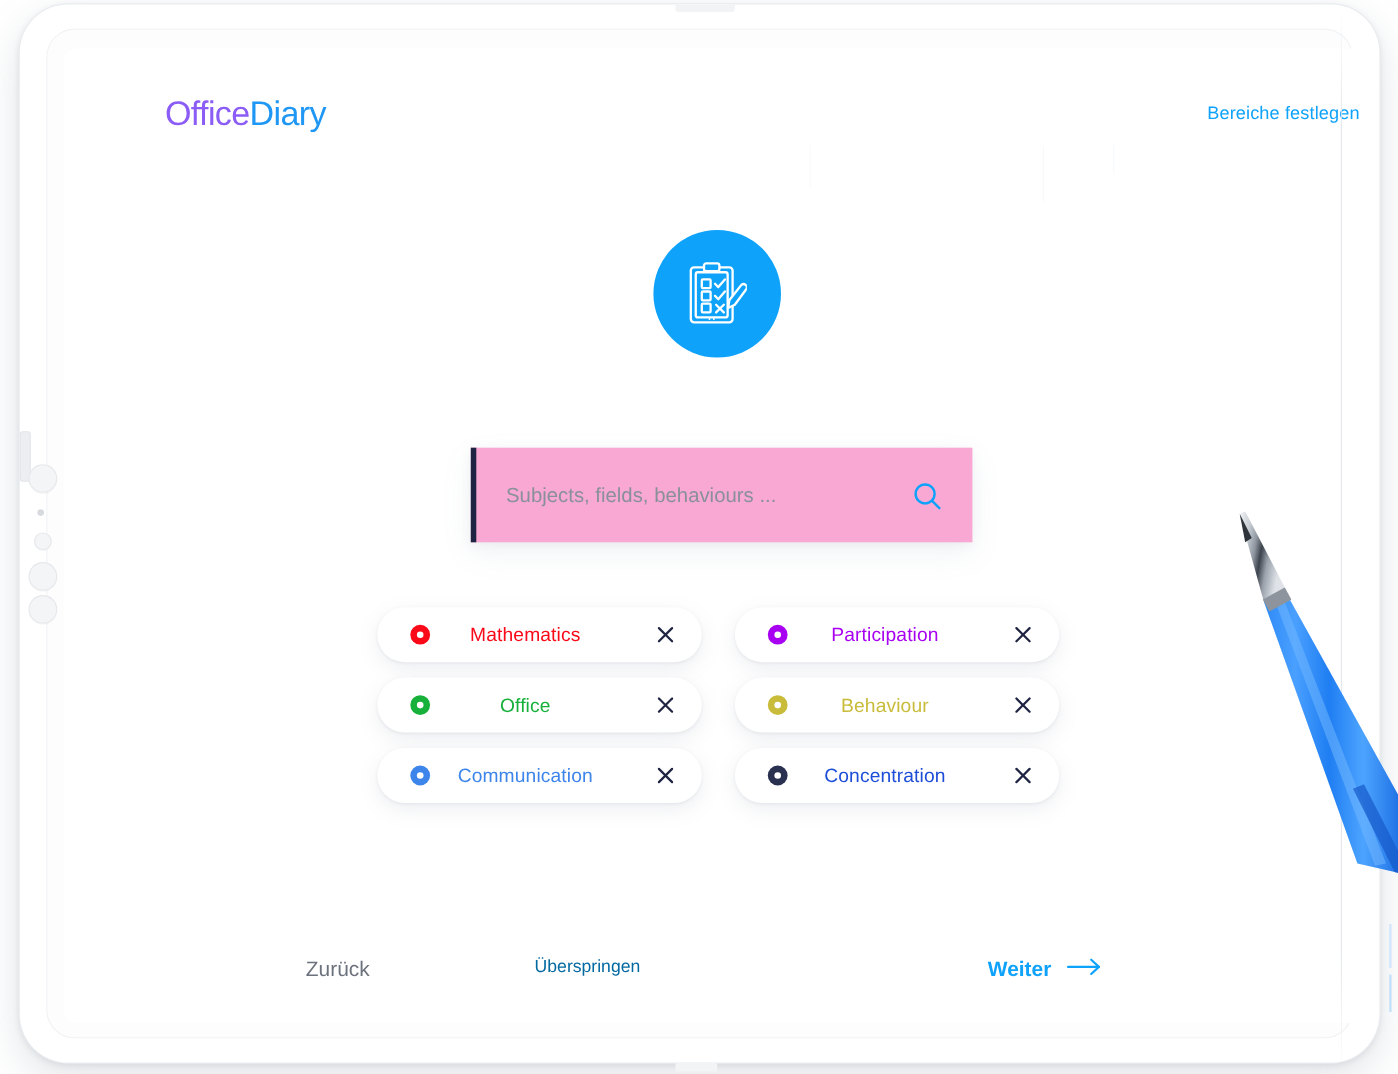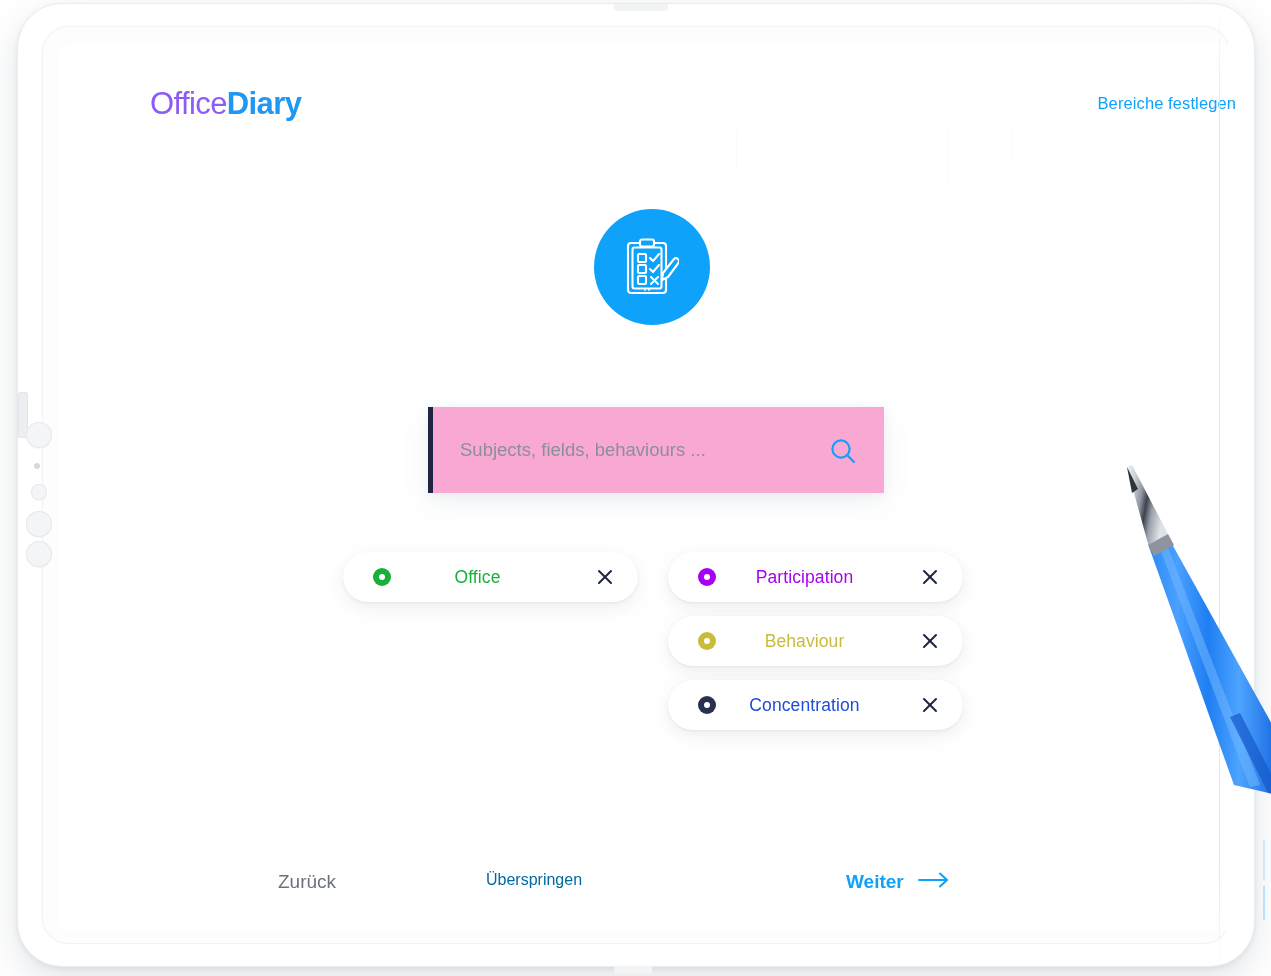--- a/index.html
+++ b/index.html
@@ -81,21 +81,21 @@
     position:absolute; left: 596px; top: 962px; width: 38px; height: 8px;
     background: #f3f4f6; border-radius: 3px 3px 0 0;
   }
 
   
   #logo {
     position: absolute; left: 92px; top: 42px;
     font-size: 31px; letter-spacing: -0.6px; white-space: nowrap;
   }
   #logo .logo-office { color: #8b5cf6; font-weight: 400; }
-  #logo .logo-diary  { color: #1f97f5; font-weight: 700; }
+  #logo .logo-diary  { color: #1f97f5; font-weight: 400; }
 
   #areas-link {
     position: absolute; right: 14px; top: 50px;
     font-size: 16.5px; font-weight: 400; color: #0fa2fb;
     letter-spacing: 0.1px; white-space: nowrap; cursor: pointer;
   }
 
   
   .ghost-line {
     position:absolute; width:1px; background:#f7fafd;
@@ -183,21 +183,21 @@
   #bottom-nav { position:absolute; left: 0; top: 815px; width: 1192px; height: 60px; }
   #btn-back {
     position:absolute; left: 220px; top: 12px;
     font-size: 19px; color: #6c727d; cursor: pointer; white-space: nowrap;
   }
   #btn-skip {
     position:absolute; left: 428px; top: 12px;
     font-size: 16px; color: #0369a1; cursor: pointer; white-space: nowrap;
   }
   #btn-next {
-    position:absolute; left: 788px; top: 12px;
+    position:absolute; left: 840px; top: 12px;
     font-size: 19px; font-weight: 700; color: #0fa2fb;
     cursor: pointer; white-space: nowrap;
     display: flex; align-items: center; gap: 14px;
   }
 
   
   #pen { position: absolute; left: 1108px; top: 455px; width: 170px; height: 340px;
          pointer-events: none; }
 </style>
 </head>
@@ -253,22 +253,42 @@
           <circle cx="13" cy="13" r="8.6"></circle>
           <line x1="19.4" y1="19.4" x2="26" y2="26"></line>
         </svg>
       </div>
     </div>
 
     <div id="chip-grid">
 
       <div class="chip-col" id="chip-col-left">
         <div class="chip">
+          <span class="chip-dot" style="background:#fa0a18"></span>
+          <span class="chip-label" style="color:#fa0a18">Mathematics</span>
+          <span class="chip-close">
+            <svg width="22" height="22" viewBox="0 0 22 22" stroke="#1e2442" stroke-width="2" stroke-linecap="round">
+              <line x1="5" y1="5" x2="17" y2="17"></line>
+                <line x1="17" y1="5" x2="5" y2="17"></line>
+            </svg>
+          </span>
+        </div>
+        <div class="chip">
           <span class="chip-dot" style="background:#16b03a"></span>
           <span class="chip-label" style="color:#16b03a">Office</span>
+          <span class="chip-close">
+            <svg width="22" height="22" viewBox="0 0 22 22" stroke="#1e2442" stroke-width="2" stroke-linecap="round">
+              <line x1="5" y1="5" x2="17" y2="17"></line>
+                <line x1="17" y1="5" x2="5" y2="17"></line>
+            </svg>
+          </span>
+        </div>
+        <div class="chip">
+          <span class="chip-dot" style="background:#3d85ea"></span>
+          <span class="chip-label" style="color:#3d85ea">Communication</span>
           <span class="chip-close">
             <svg width="22" height="22" viewBox="0 0 22 22" stroke="#1e2442" stroke-width="2" stroke-linecap="round">
               <line x1="5" y1="5" x2="17" y2="17"></line>
                 <line x1="17" y1="5" x2="5" y2="17"></line>
             </svg>
           </span>
         </div>
       </div>
 
       <div class="chip-col" id="chip-col-right">

